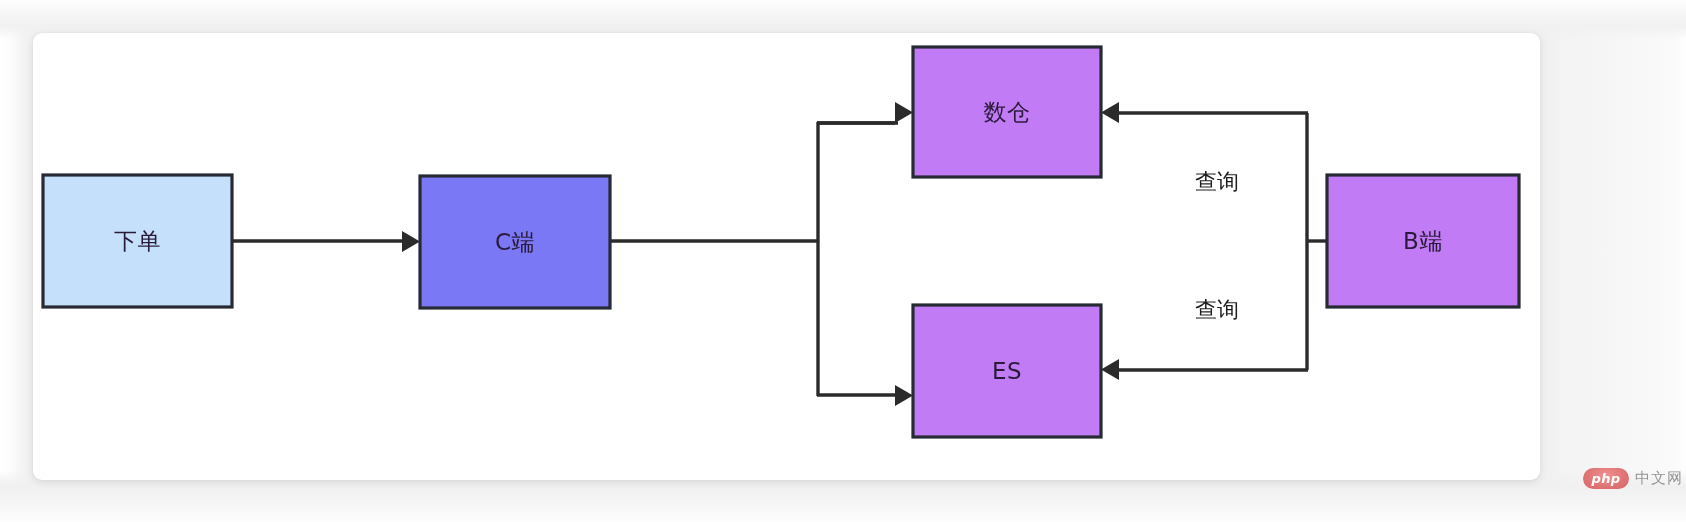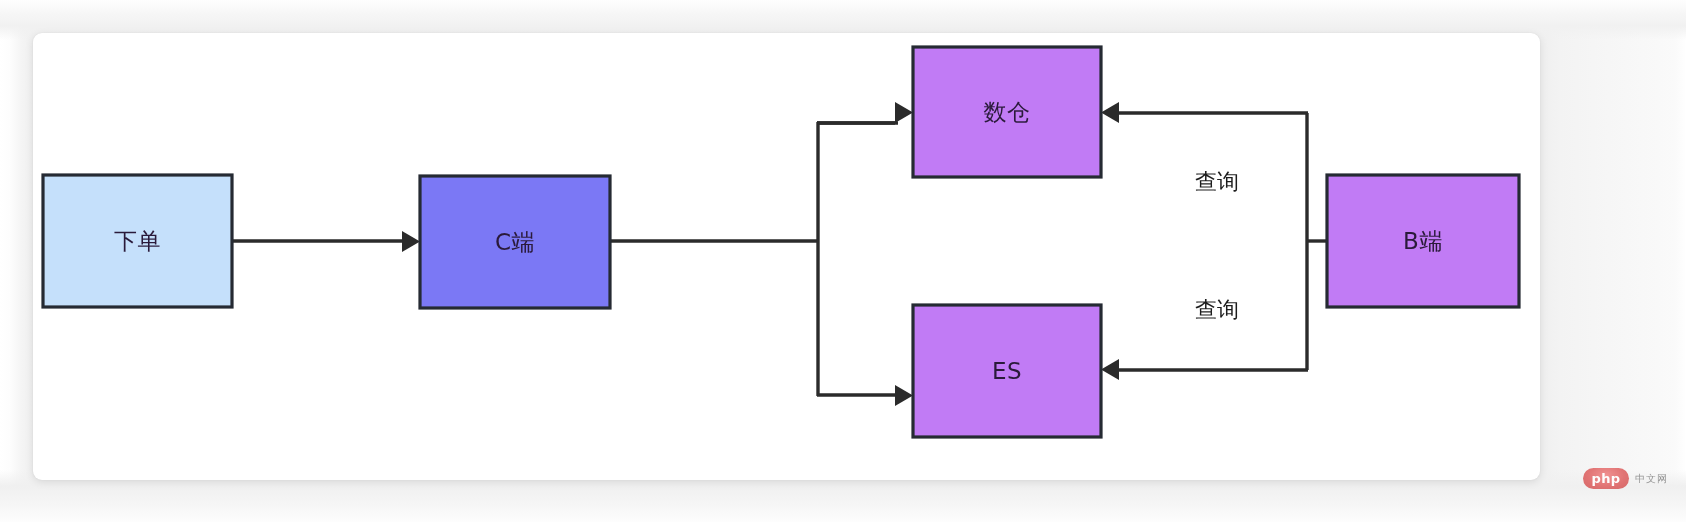--- a/index.html
+++ b/index.html
@@ -98,27 +98,28 @@
     width: 46px;
     height: 21px;
     border-radius: 11px;
     background: radial-gradient(ellipse at 50% 35%, #f08a8a 0%, #e06a6a 55%, #d45b5b 100%);
     display: flex;
     align-items: center;
     justify-content: center;
     font-family: "DejaVu Sans", "Liberation Sans", sans-serif;
     font-size: 13px;
     font-weight: bold;
+    font-style: italic;
     color: #ffffff;
     letter-spacing: 0.3px;
     line-height: 1;
   }
   .watermark-text {
     font-family: "DejaVu Sans", "Liberation Sans", sans-serif;
-    font-size: 10px;
+    font-size: 15px;
     color: #8c8c8c;
     letter-spacing: 1px;
     white-space: nowrap;
   }
 </style>
 </head>
 <body>
 
 <div id="page-root">
   <div id="page-bg-top"></div>

